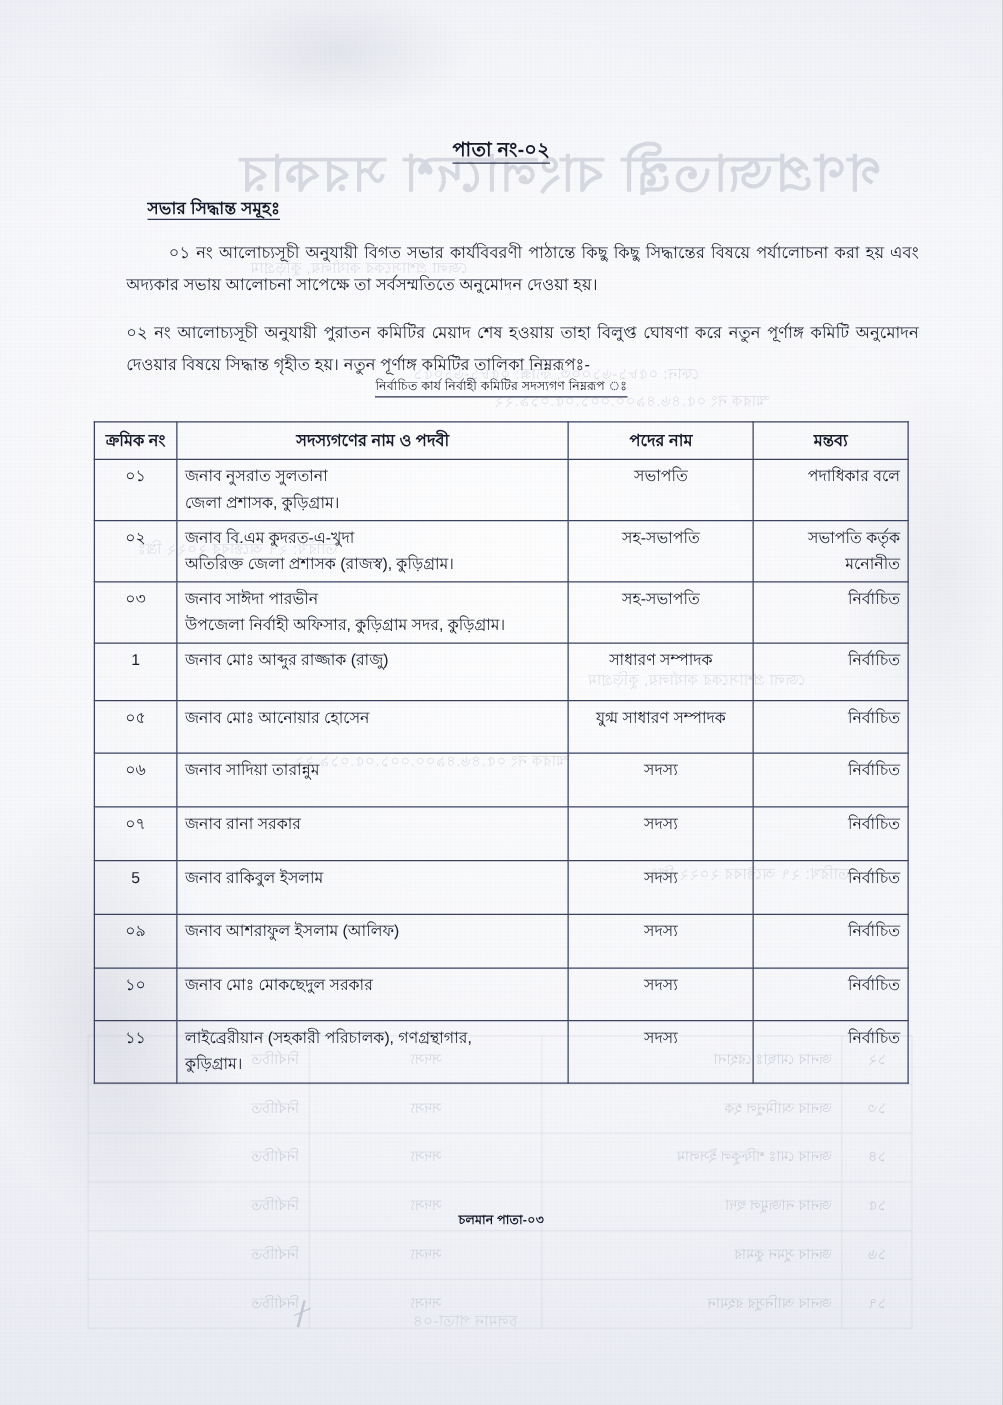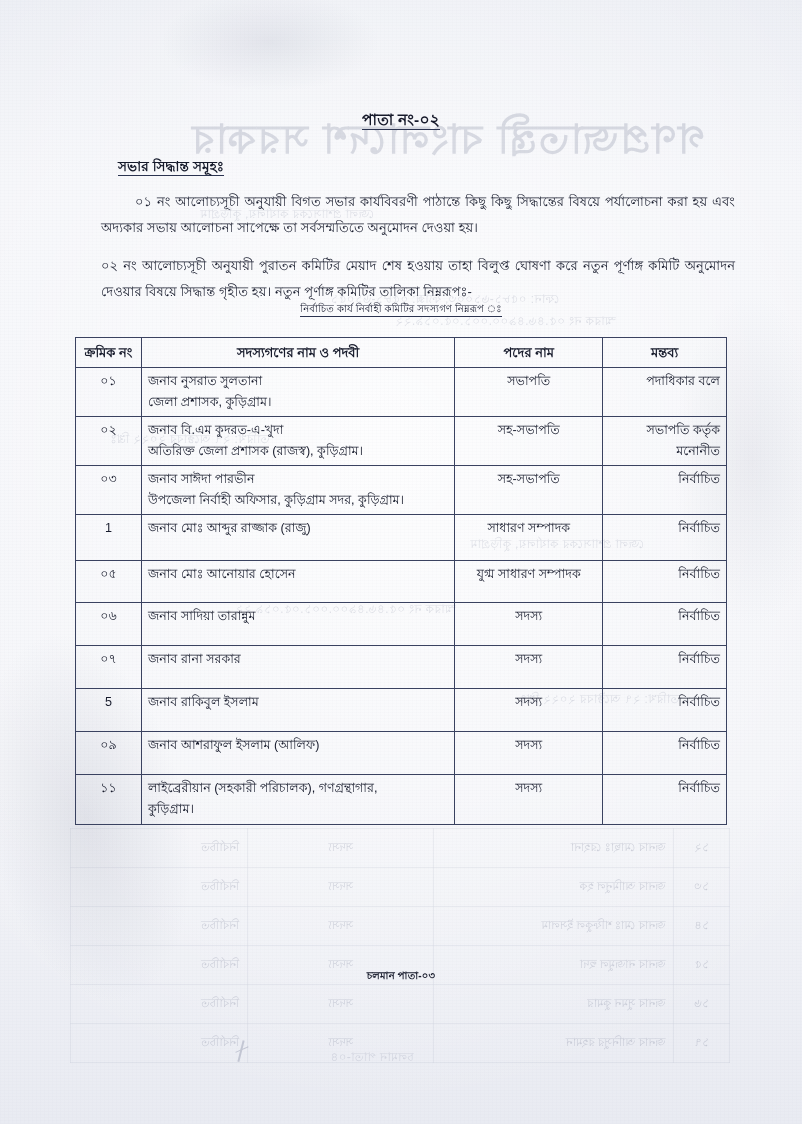--- a/index.html
+++ b/index.html
@@ -476,20 +476,32 @@
               <span>জনাব আশরাফুল ইসলাম (আলিফ)</span>
               <span class="line2"></span>
             </td>
             <td class="post">সদস্য</td>
             <td class="remark">
               <span>নির্বাচিত</span>
               <span class="line2"></span>
             </td>
           </tr>
 
+          <tr style="height:42px;">
+            <td class="serial">১০</td>
+            <td class="name">
+              <span>জনাব মোঃ মোকছেদুল সরকার</span>
+              <span class="line2"></span>
+            </td>
+            <td class="post">সদস্য</td>
+            <td class="remark">
+              <span>নির্বাচিত</span>
+              <span class="line2"></span>
+            </td>
+          </tr>
 
           <tr style="height:50px;">
             <td class="serial">১১</td>
             <td class="name">
               <span>লাইব্রেরীয়ান (সহকারী পরিচালক), গণগ্রন্থাগার,</span>
               <span class="line2">কুড়িগ্রাম।</span>
             </td>
             <td class="post">সদস্য</td>
             <td class="remark">
               <span>নির্বাচিত</span>

